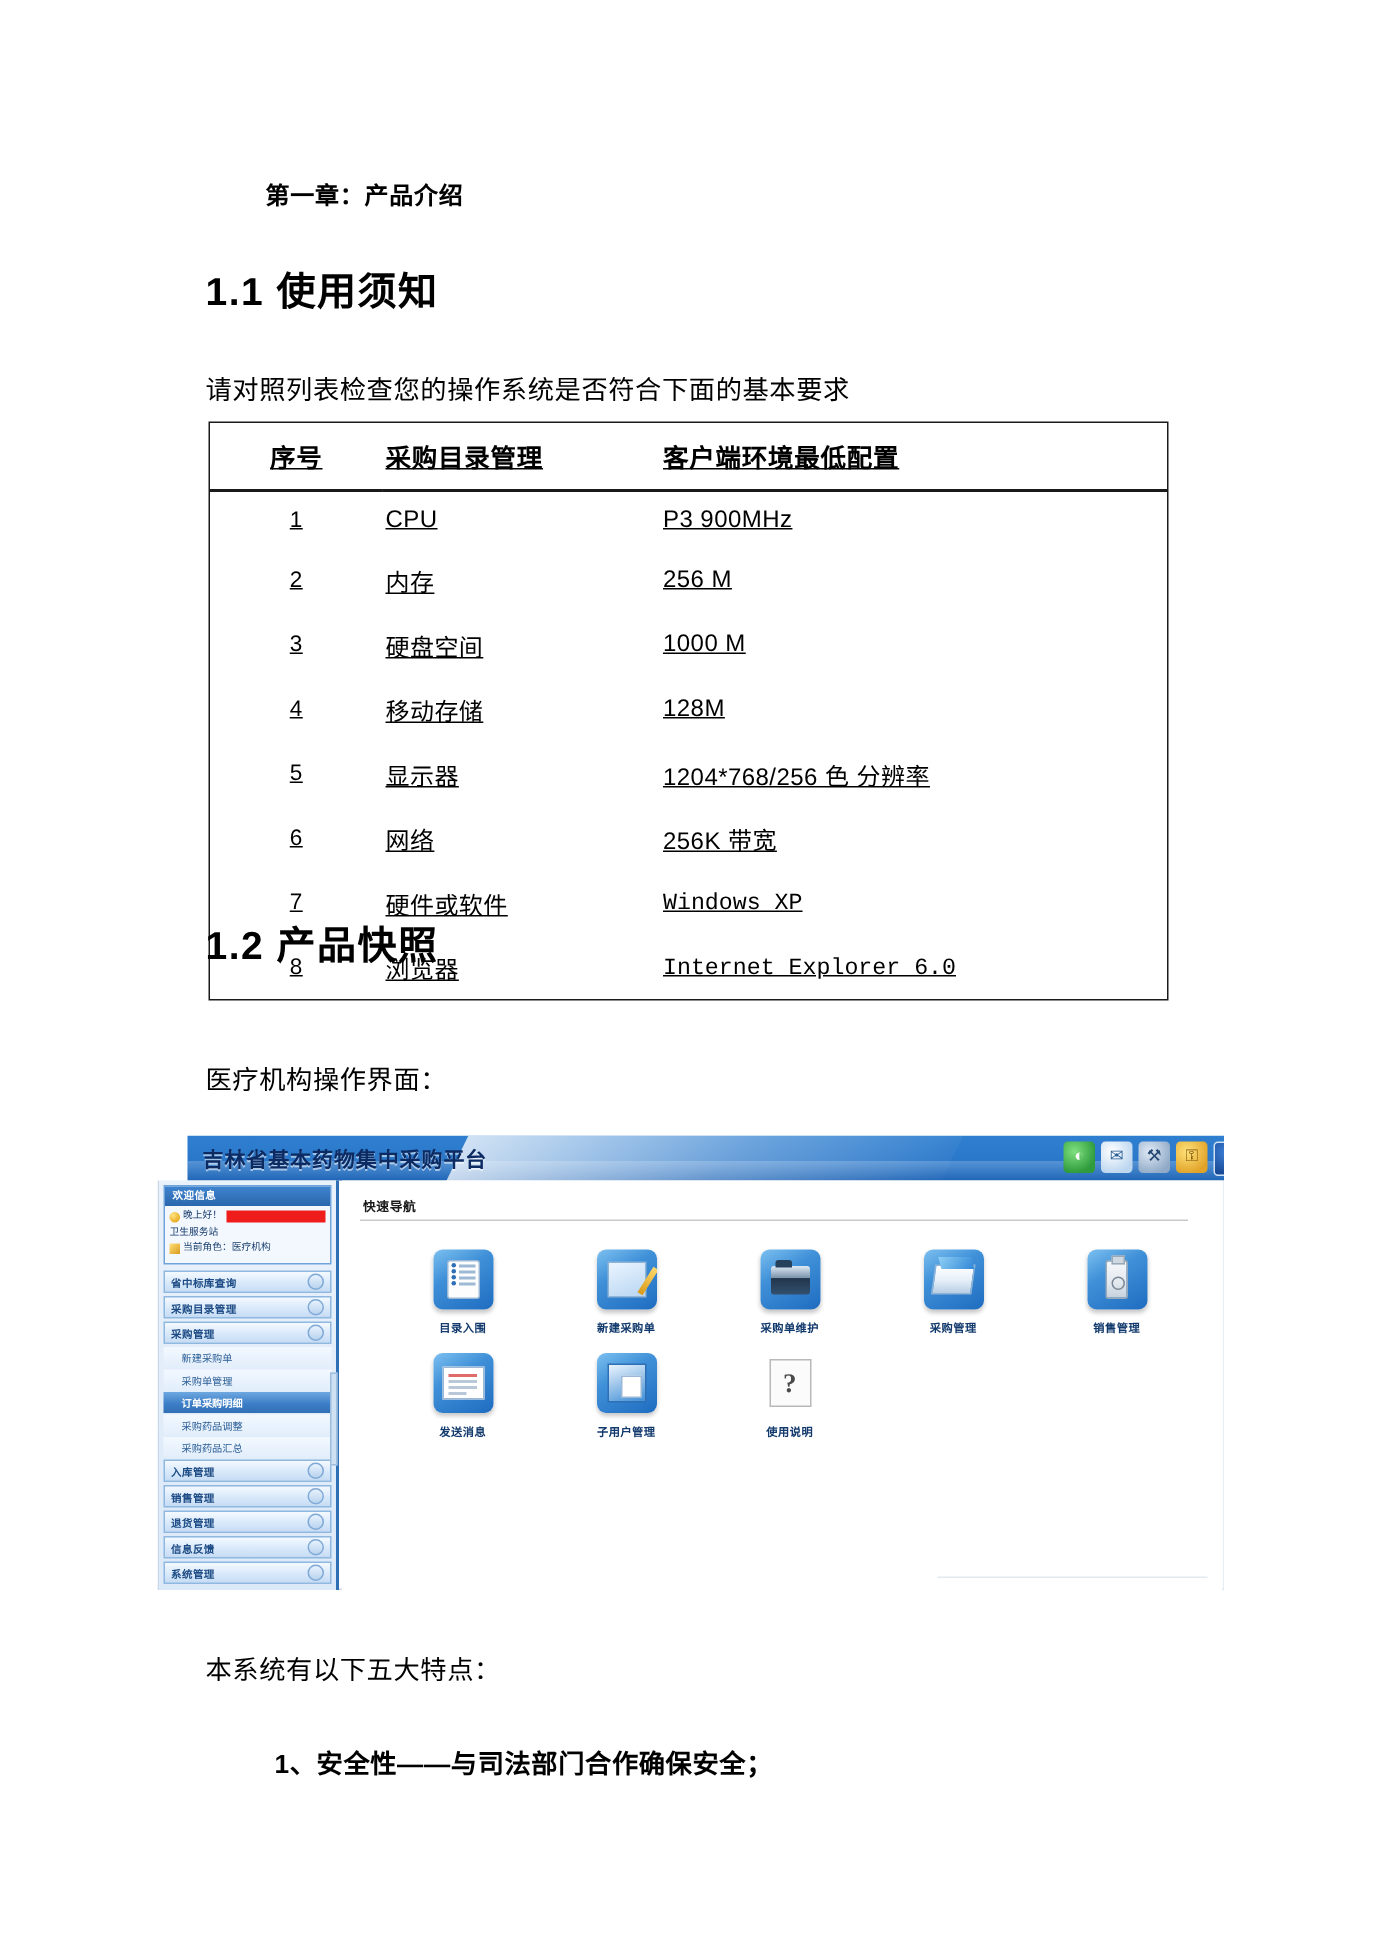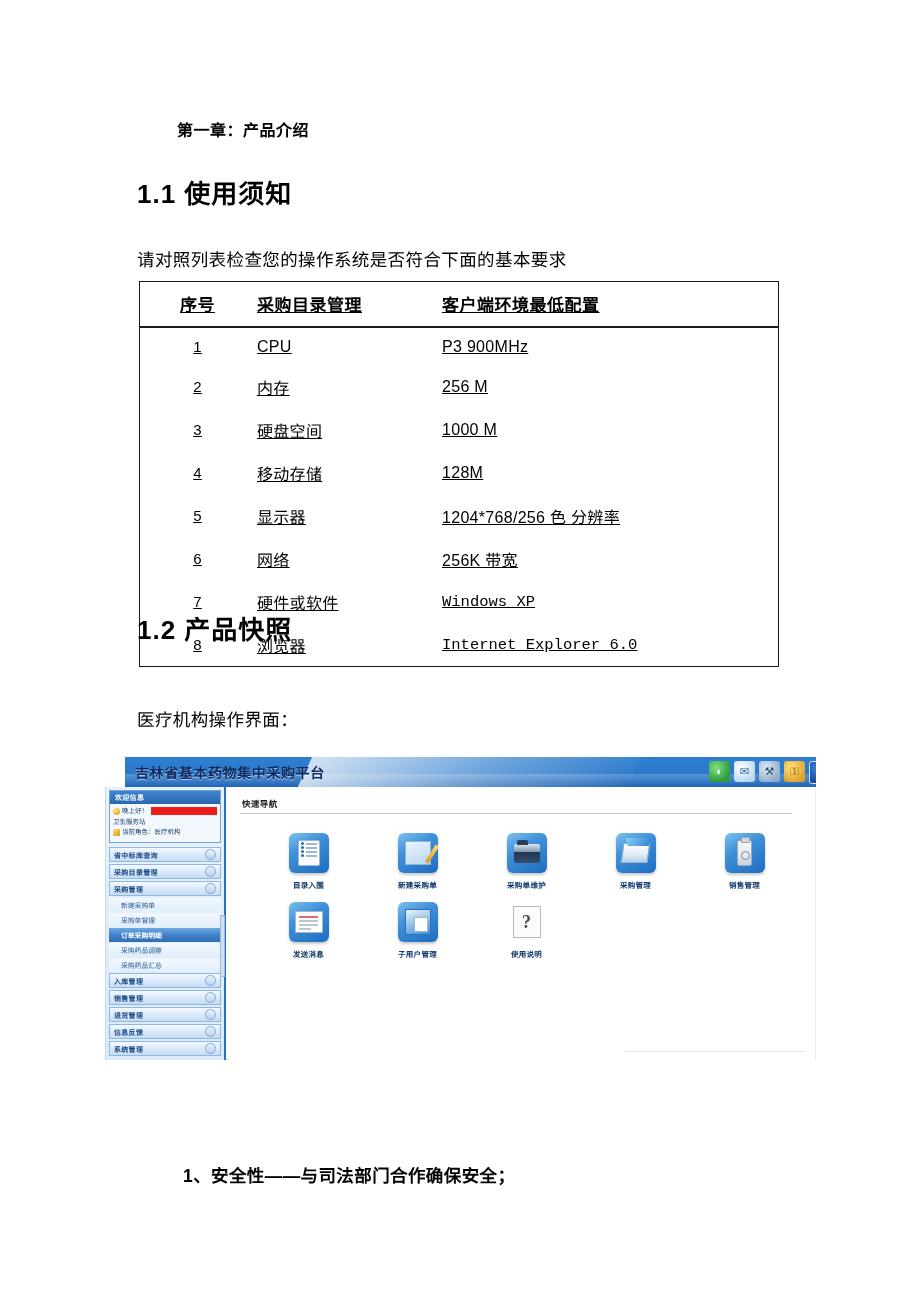--- a/index.html
+++ b/index.html
@@ -751,15 +751,16 @@
                 <div class="ic-lbl">使用说明</div>
               </div>
             </div>
           </div>
         <div class="app-footmark"></div>
       </div>
 
     </div>
   </div>
 
+  <div class="body-line body-features">本系统有以下五大特点：</div>
   <div class="list-item">1、安全性——与司法部门合作确保安全；</div>
 
 </div>
 
 </body></html>

